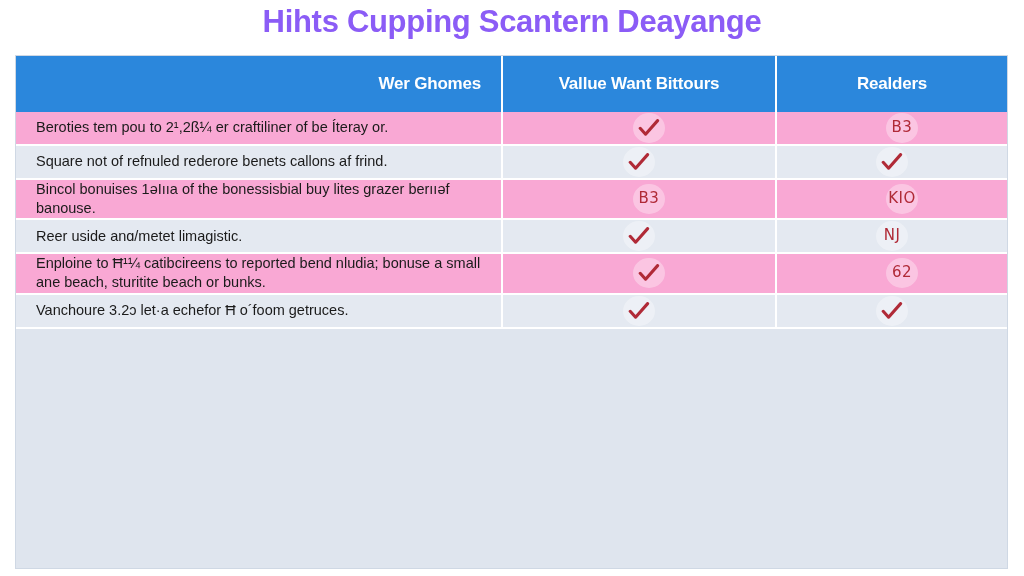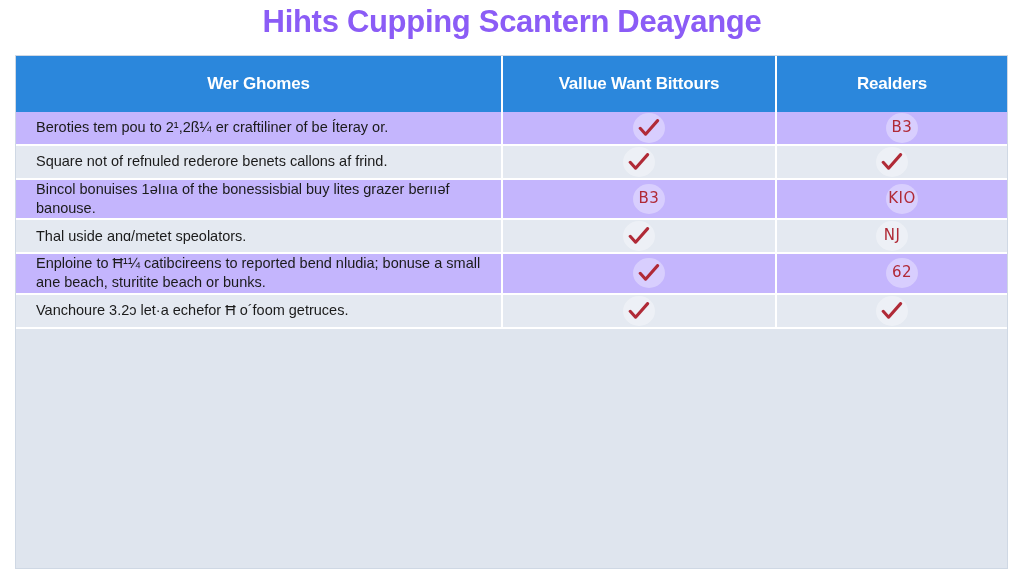--- a/index.html
+++ b/index.html
@@ -52,22 +52,22 @@
   table.comp-table col.c-feature { width: 486px; }
   table.comp-table col.c-mid     { width: 274px; }
   table.comp-table col.c-right   { width: 231px; }
 
   thead th {
     background: #2b87dc;
     color: #ffffff;
     font-size: 17px;
     font-weight: bold;
     height: 56px;
-    padding: 0 12px;
-    text-align: center;
+    padding: 0 20px;
+    text-align: right;
     vertical-align: middle;
     border-right: 2px solid #ffffff;
     white-space: nowrap;
     letter-spacing: -0.2px;
   }
   thead th.col-center {
     text-align: center;
     padding: 0 8px;
     margin-top: 24px;
   }
@@ -76,21 +76,21 @@
   tbody td {
     padding: 0 20px;
     vertical-align: middle;
     color: #1b1b1b;
     border-bottom: 2px solid #ffffff;
     border-right: 2px solid #ffffff;
     line-height: 1.32;
     font-size: 14.5px;
   }
   tbody td:last-child { border-right: none; }
-  tbody tr.shade-dark td { background: #c4b5fd; padding-left: 20px; }
+  tbody tr.shade-dark td { background: #f9a8d4; padding-left: 20px; }
   tbody tr.shade-light td { background: #e4e9f1; }
 
   td.cell-mark {
     text-align: center;
     padding: 0;
   }
   .mark-holder {
     display: inline-flex;
     align-items: center;
     justify-content: center;
@@ -188,21 +188,21 @@
             </td>
             <td class="cell-mark"><span class="mark-holder">
                 <span class="mark-text">B3</span>
               </span></td>
             <td class="cell-mark"><span class="mark-holder">
                 <span class="mark-text">KIO</span>
               </span></td>
           </tr>
           <tr class="shade-light">
             <td>
-              <span class="row-text">Thal uside anɑ/metet speolators.</span>
+              <span class="row-text">Reer uside anɑ/metet limagistic.</span>
             </td>
             <td class="cell-mark"><span class="mark-holder">
                 <span class="check-icon">
                   <svg viewBox="0 0 22 18" width="22" height="18" aria-hidden="true">
                     <path d="M2.2 9.3 L7.6 15.2 L19.6 1.6" fill="none" stroke="#b02a37" stroke-width="3.1" stroke-linecap="round" stroke-linejoin="round"></path>
                   </svg>
                 </span>
               </span></td>
             <td class="cell-mark"><span class="mark-holder">
                 <span class="mark-text">NJ</span>

